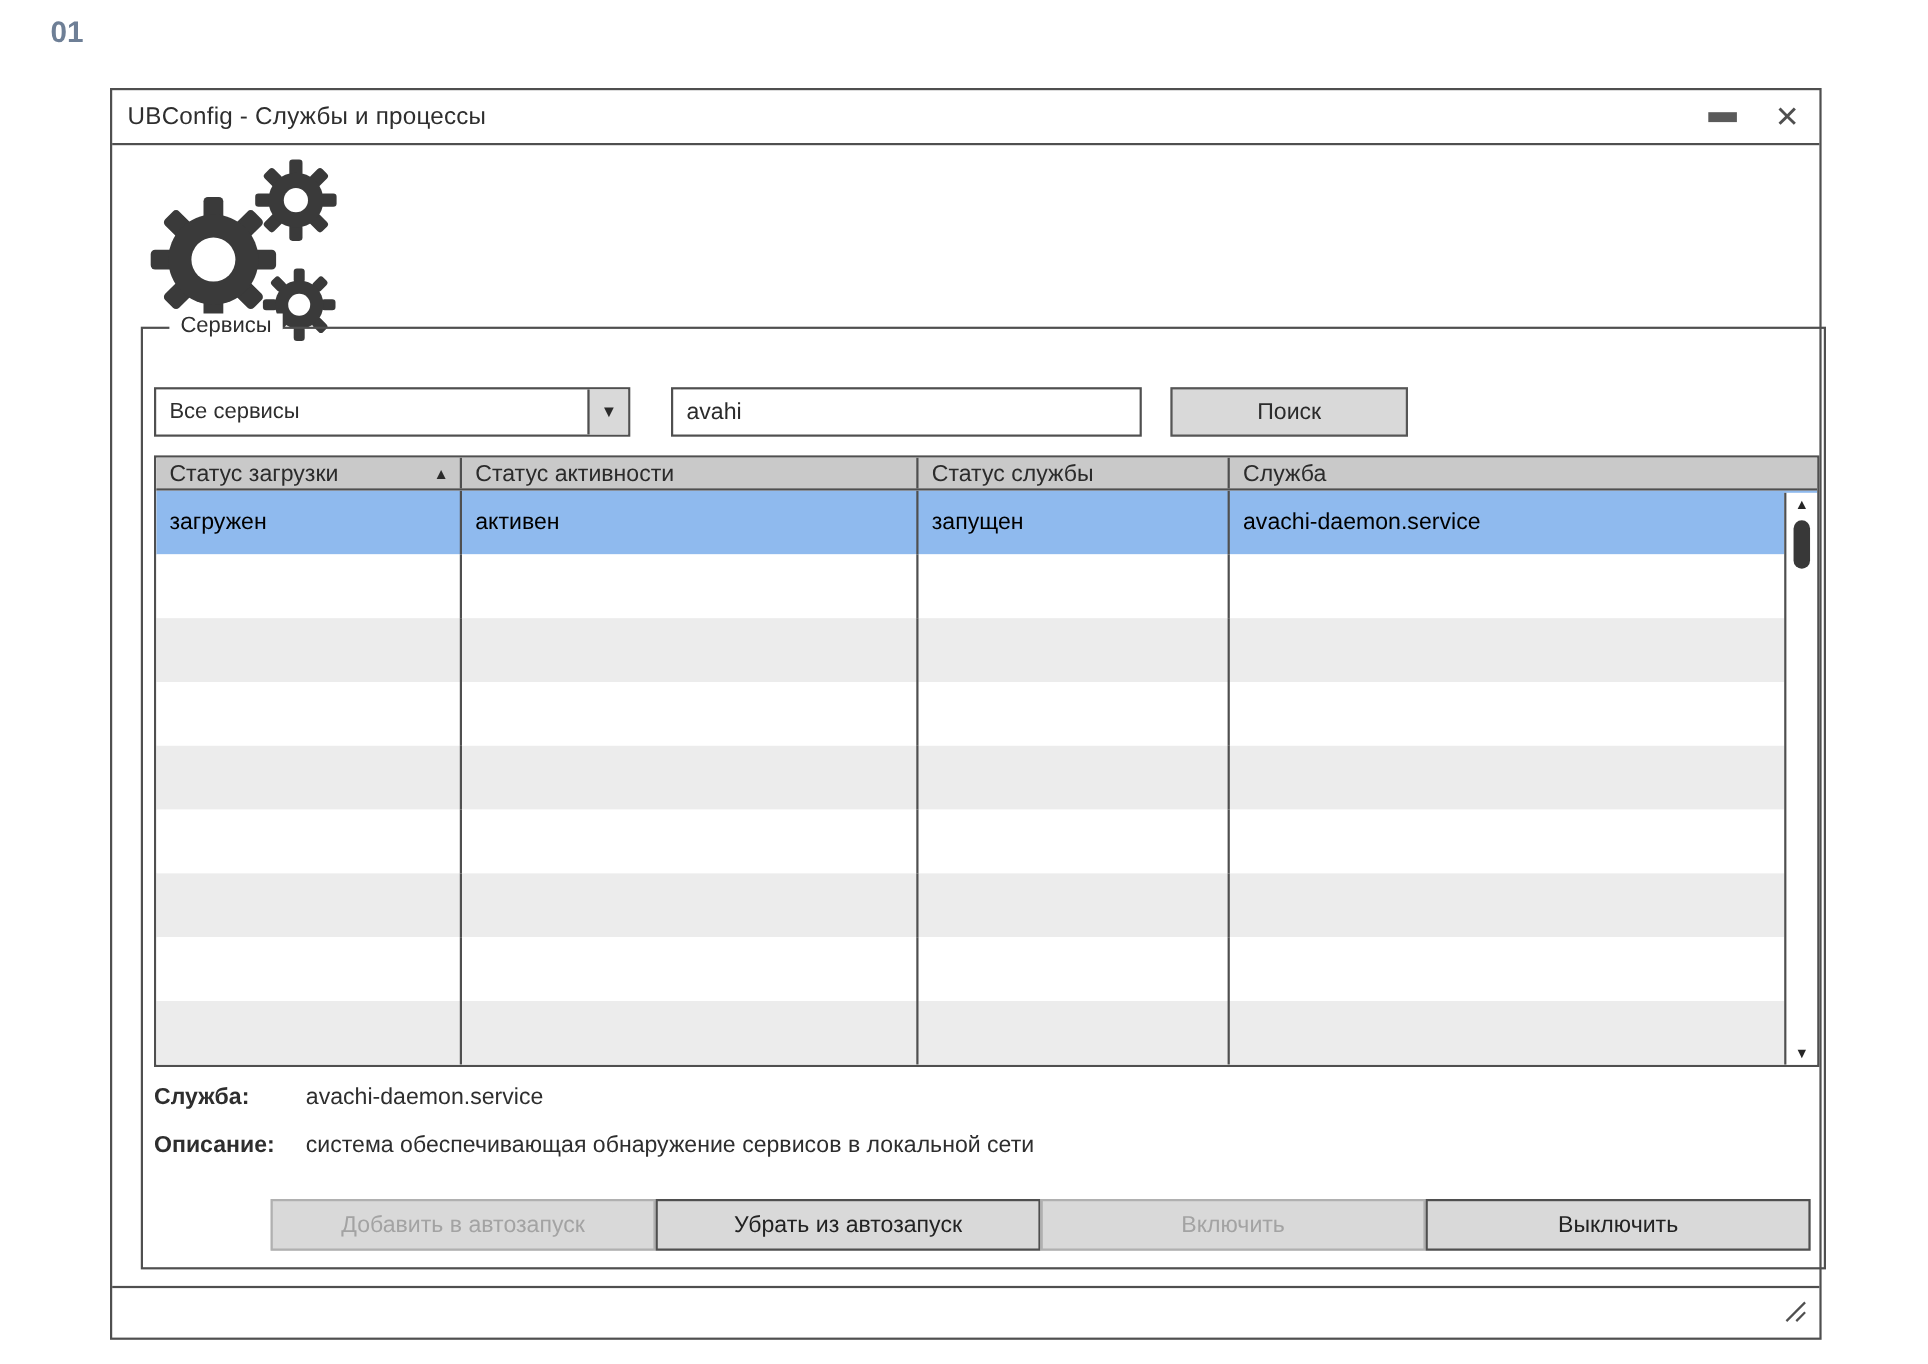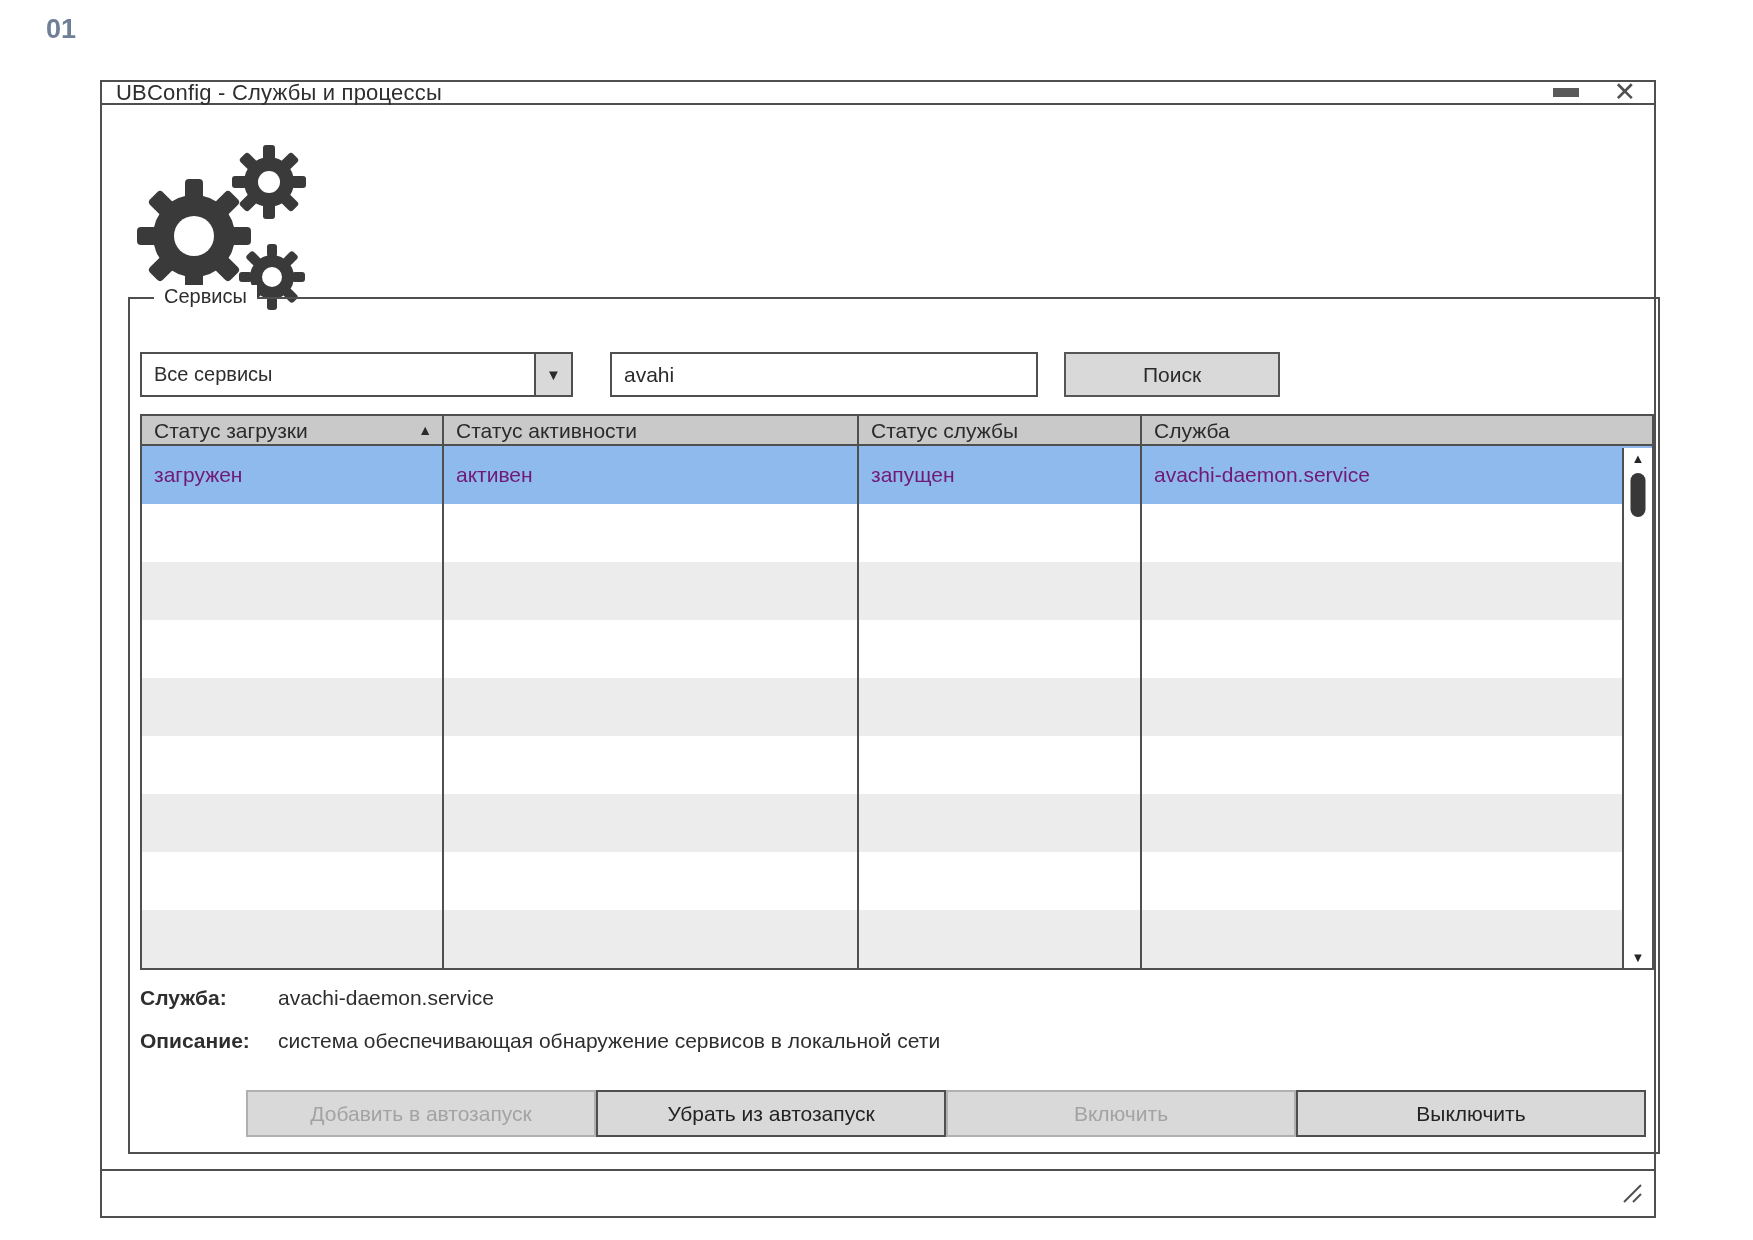--- a/index.html
+++ b/index.html
@@ -6,21 +6,21 @@
   html,body { width:1753px; height:1240px; background:#ffffff;
     font-family:"Liberation Sans","DejaVu Sans",sans-serif; color:#2e2e2e; }
 
   .page-label { position:absolute; left:46px; top:14px; font-size:27px;
     font-weight:bold; color:#6e7f96; }
 
   .window { position:absolute; left:100px; top:80px; width:1556px; height:1138px;
     border:2px solid #4f4f4f; background:#ffffff; }
 
   
-  .titlebar { position:absolute; left:0; top:0; right:0; height:23px;
+  .titlebar { position:absolute; left:0; top:0; right:0; height:50px;
     border-bottom:2px solid #4f4f4f; display:flex; align-items:center; }
   .titlebar .title { font-size:22px; padding-left:14px; letter-spacing:.2px; }
   .titlebar .spacer { flex:1; }
   .btn-min { width:26px; height:9px; background:#5a5a5a; margin-right:34px; cursor:pointer; }
   .btn-close { font-size:27px; font-weight:bold; color:#4f4f4f; margin-right:18px;
     line-height:1; cursor:pointer; }
 
   
   .gears { position:absolute; left:30px; top:62px; }
   .header-desc { position:absolute; left:237px; top:105px; height:30px;
@@ -46,29 +46,29 @@
     background:#d9d9d9; border:2px solid #565656; font-size:21px; color:#2b2b2b;
     font-family:inherit; cursor:pointer; }
 
   
   .table { position:absolute; left:10px; top:115px; width:1514px; height:556px;
     border:2px solid #4f4f4f; overflow:hidden; }
   .thead { display:flex; height:30px; background:#c9c9c9; border-bottom:2px solid #4f4f4f; }
   .th { font-size:21px; color:#2b2b2b; line-height:29px; padding-left:12px;
     display:flex; align-items:center; }
   .th .sort { margin-left:auto; margin-right:10px; font-size:14px; }
-  .c1 { width:302px; border-right:2px solid #4f4f4f; }
+  .c1 { width:278px; border-right:2px solid #4f4f4f; }
   .c2 { width:415px; border-right:2px solid #4f4f4f; }
   .c3 { width:283px; border-right:2px solid #4f4f4f; }
   .c4 { flex:1; }
   .tbody { position:relative; height:522px; overflow:hidden; }
   .tr { display:flex; height:58px; background:#ffffff; }
   .tr.alt { background:#ececec; }
   .tr.selected { background:#8fbaee; }
-  .td { font-size:21px; color:#701a75; line-height:58px; padding-left:12px;
+  .td { font-size:21px; color:#000000; line-height:58px; padding-left:12px;
     overflow:hidden; white-space:nowrap; }
   .tr .c1,.tr .c2,.tr .c3 { border-right:2px solid #4f4f4f; }
 
   
   .vscroll { position:absolute; top:32px; right:0; bottom:0; width:30px;
     background:#ffffff; border-left:2px solid #4f4f4f; }
   .vscroll .up { position:absolute; top:3px; left:0; right:0; text-align:center;
     font-size:13px; color:#262626; cursor:pointer; }
   .vscroll .down { position:absolute; bottom:3px; left:0; right:0; text-align:center;
     font-size:13px; color:#262626; cursor:pointer; }

